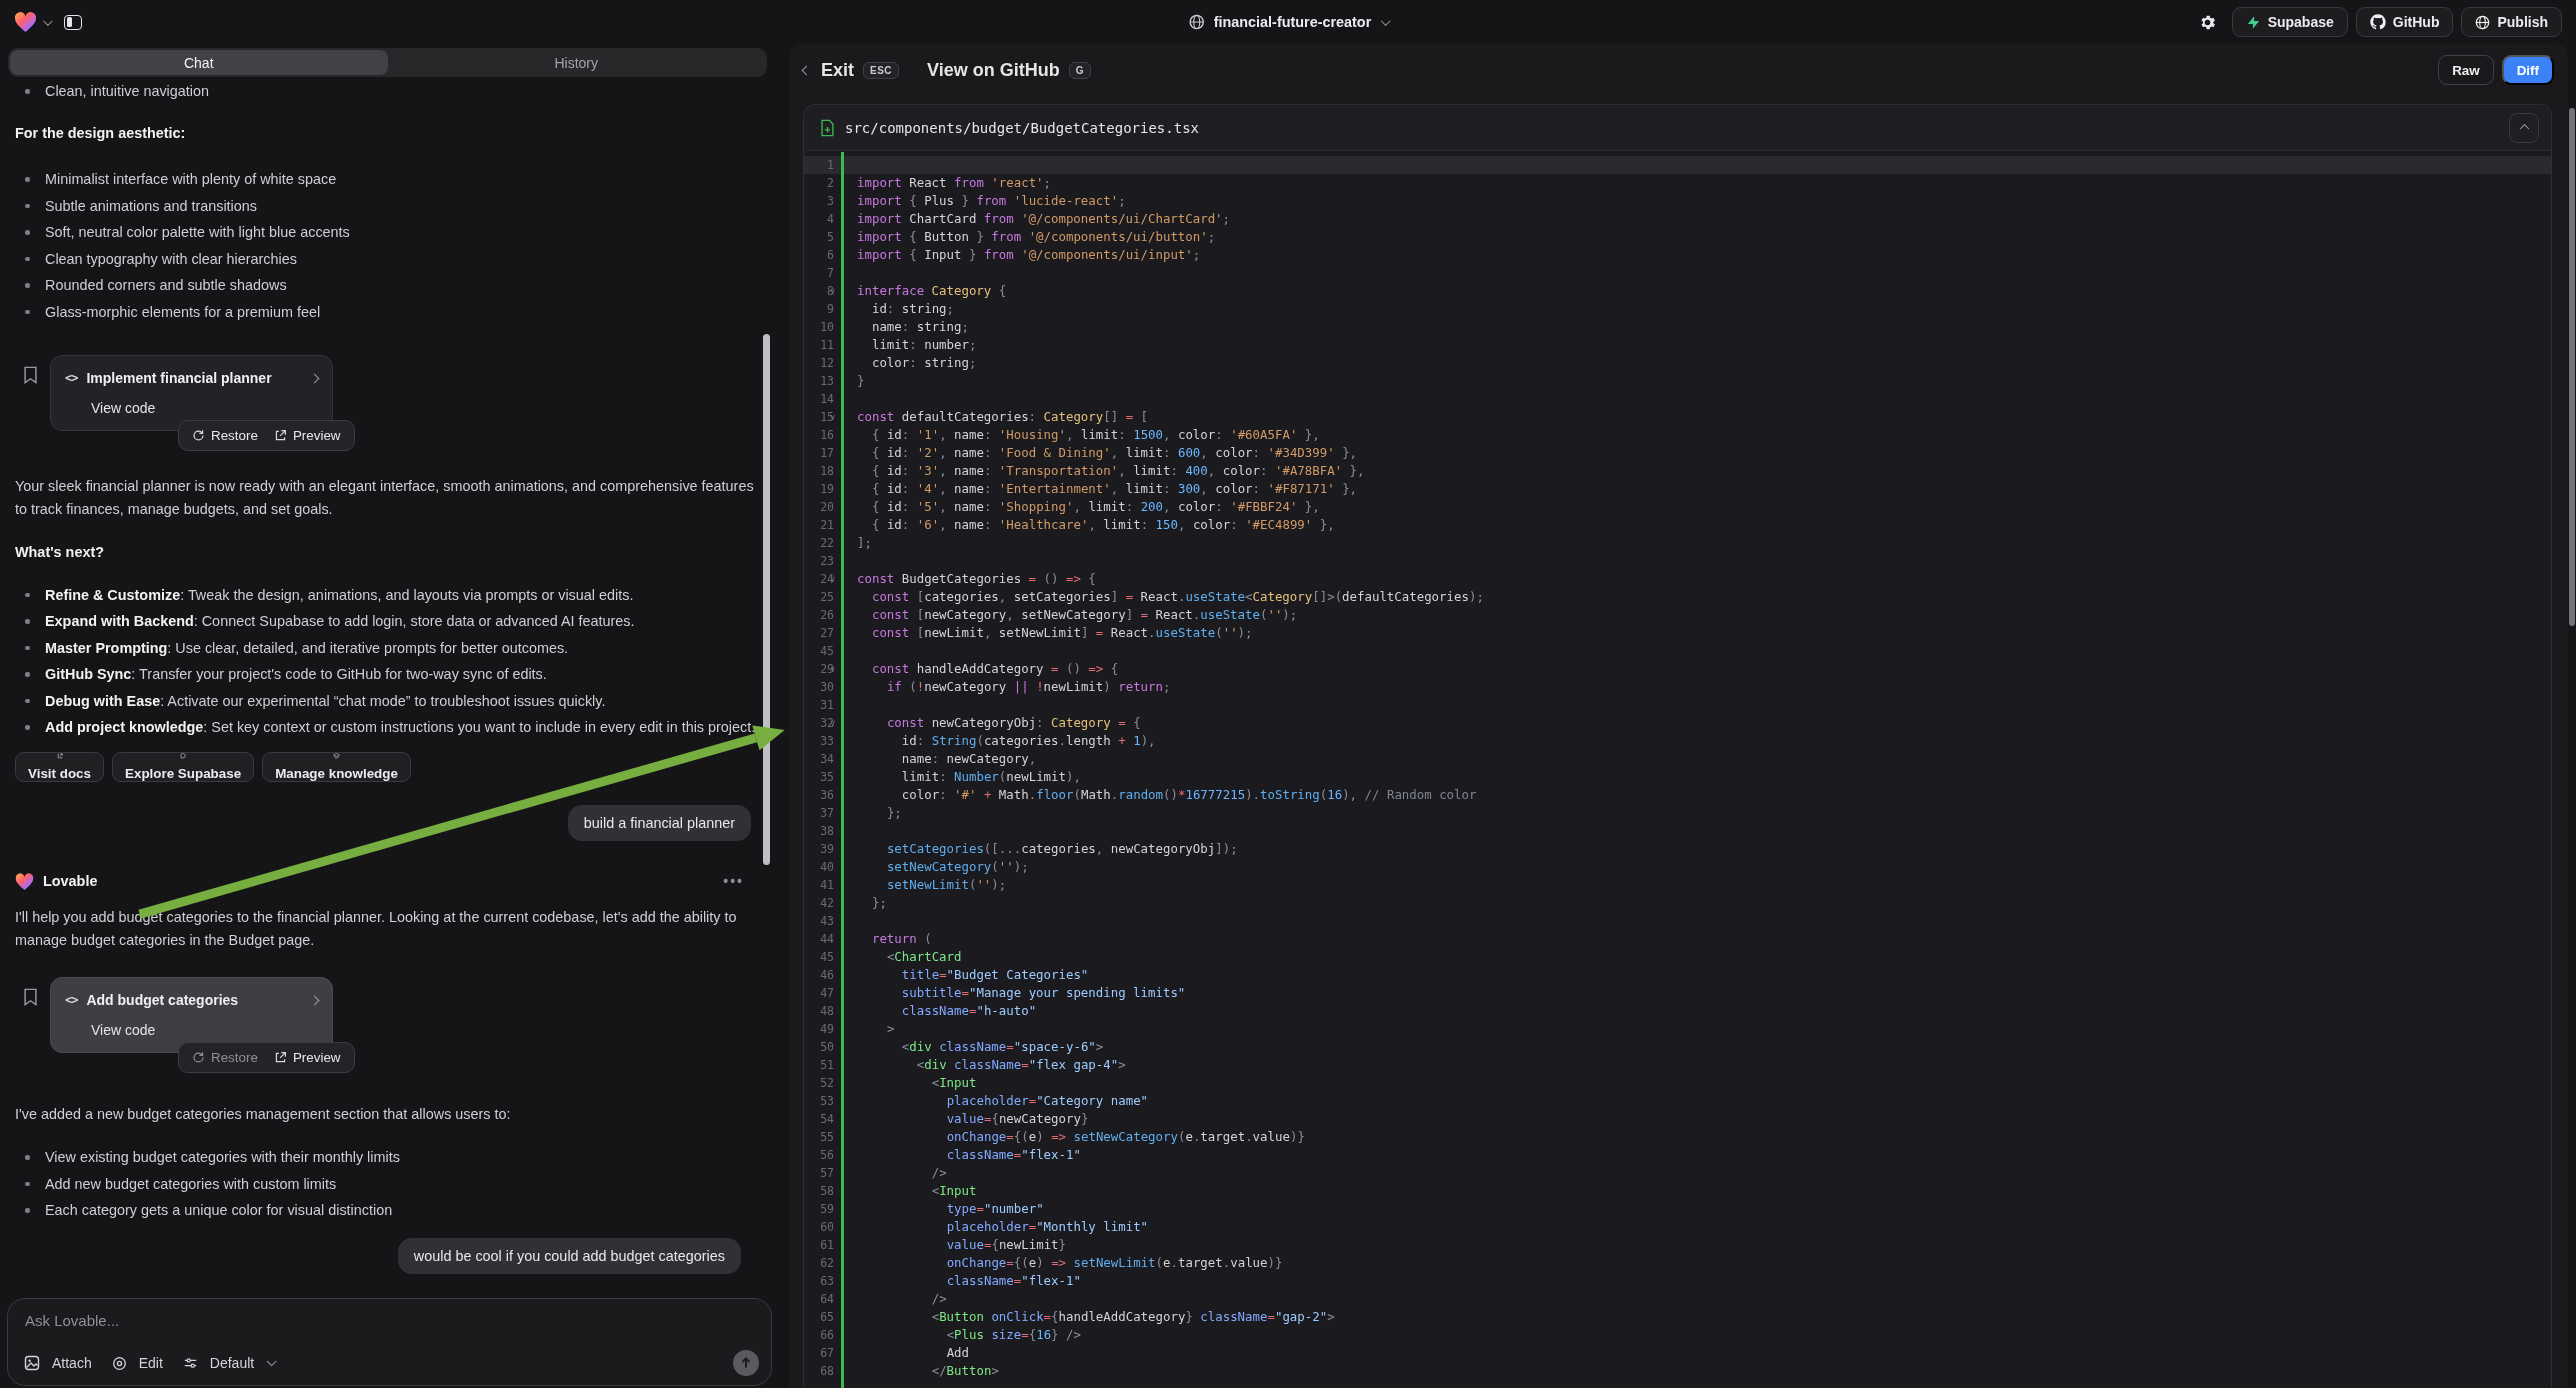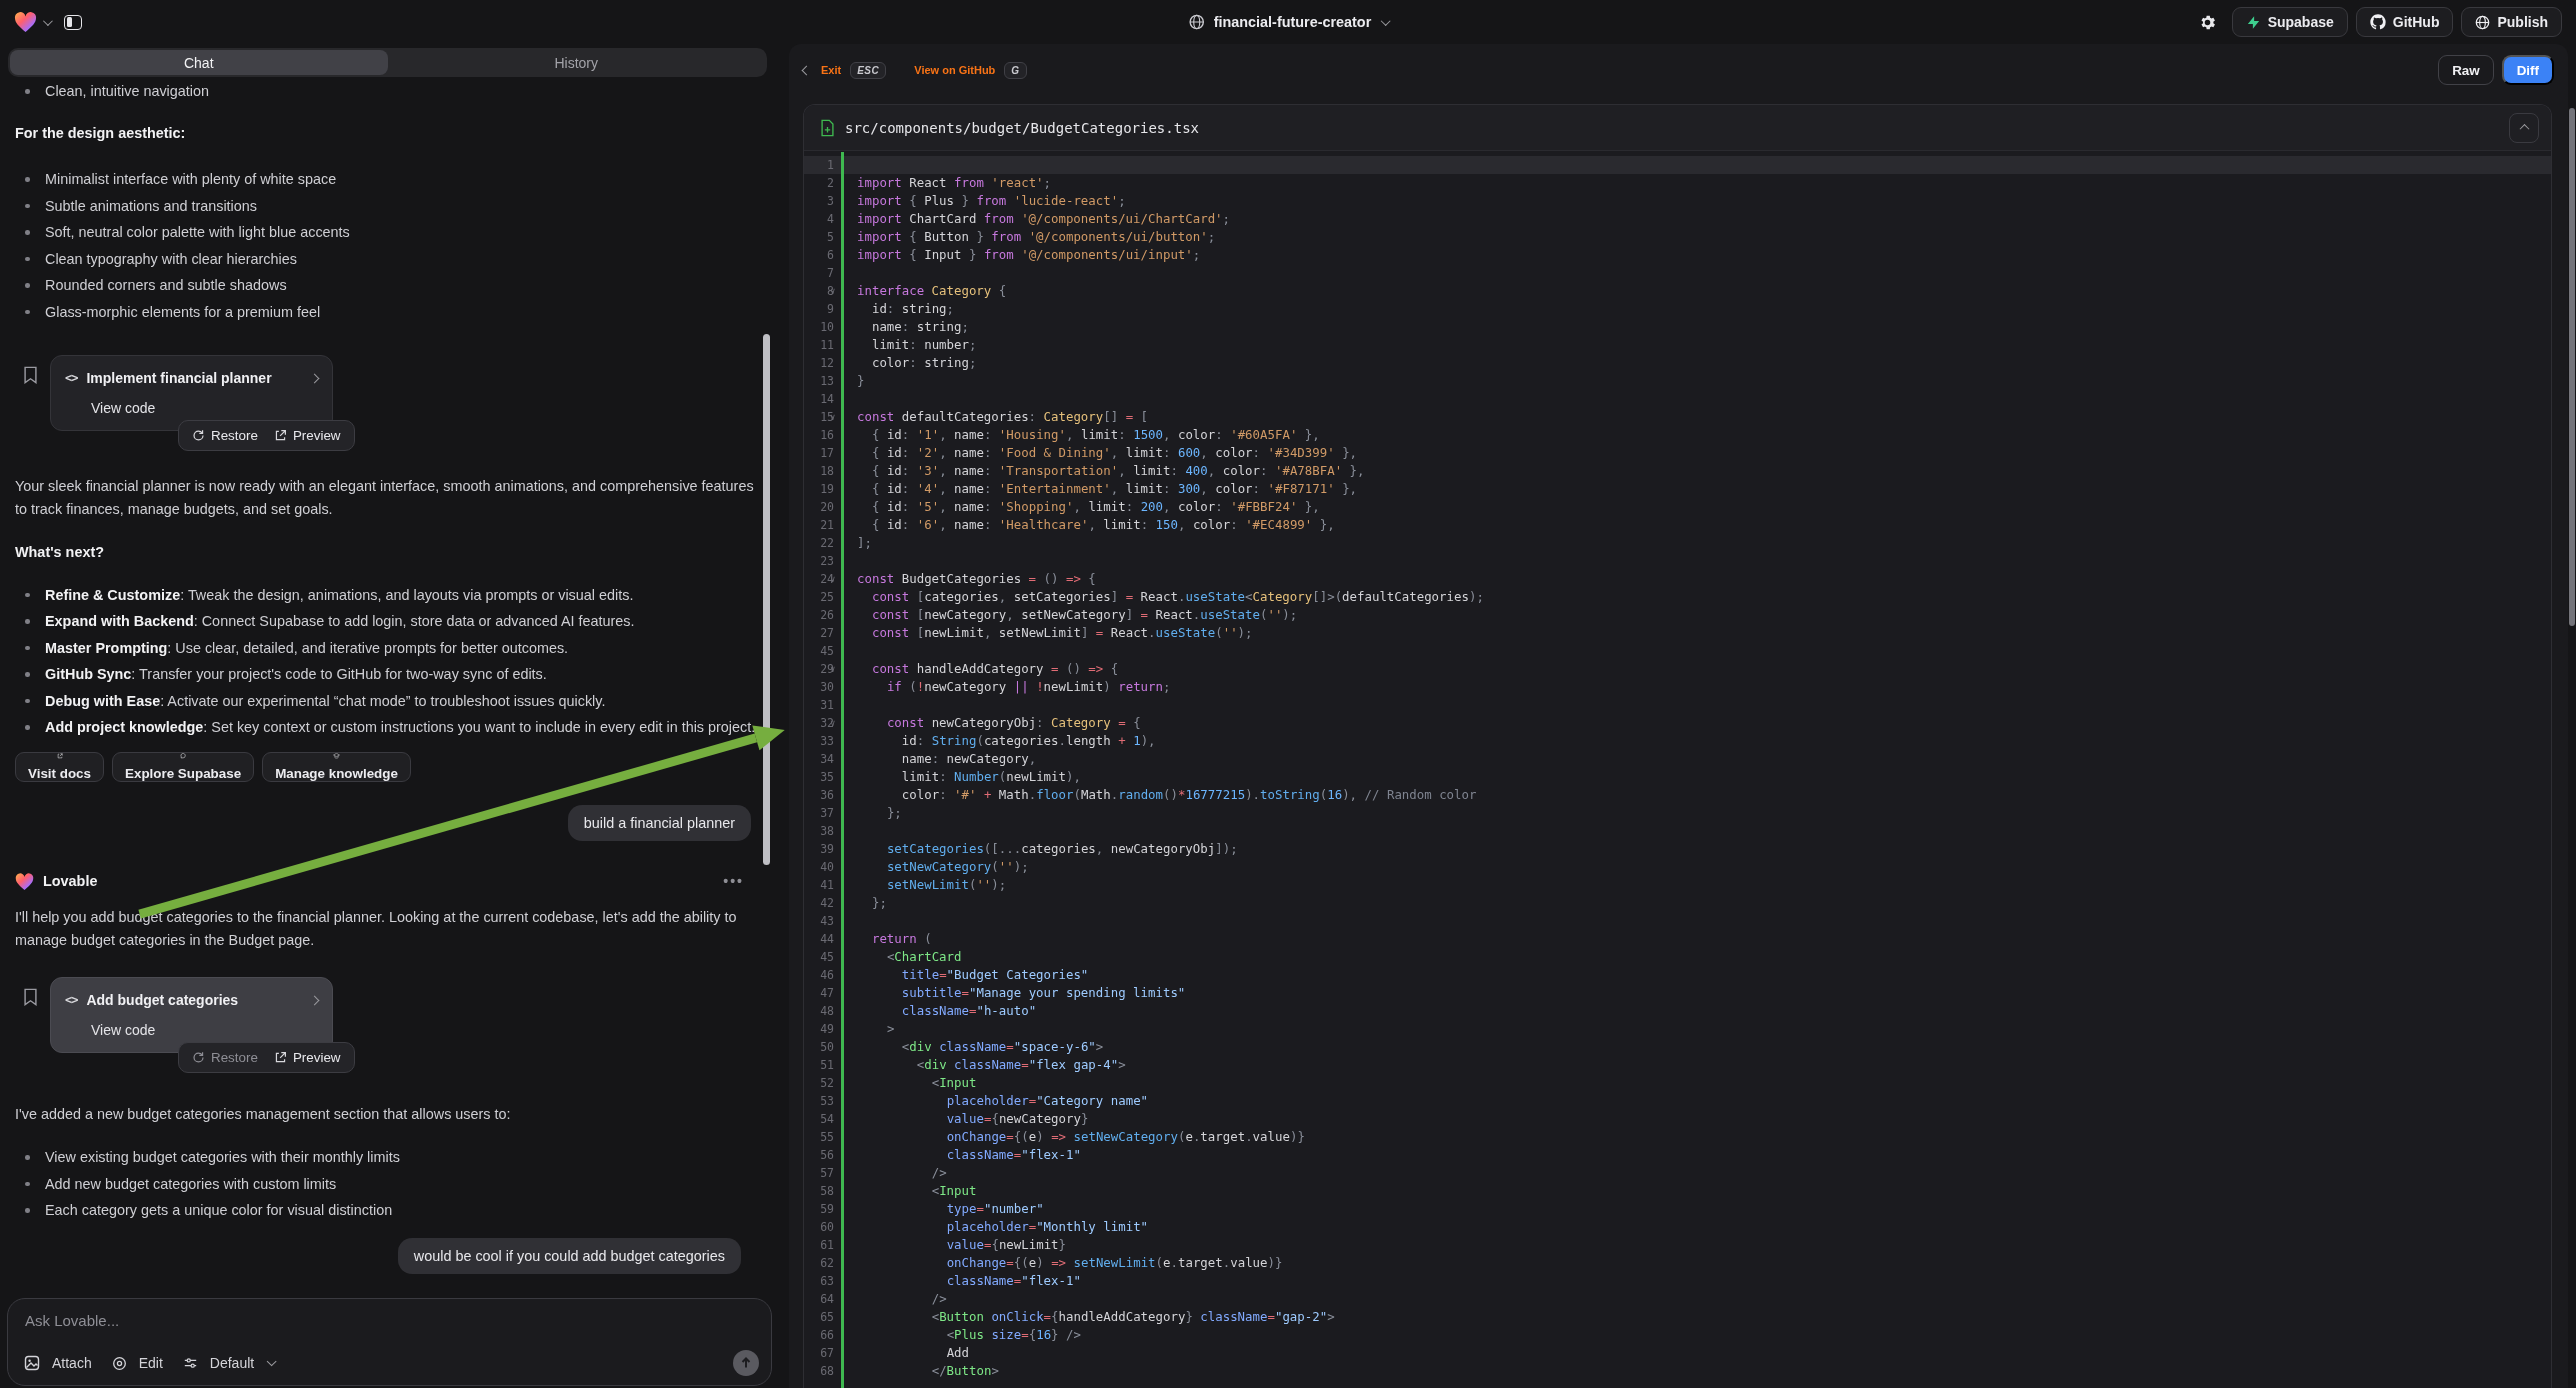--- a/index.html
+++ b/index.html
@@ -56,22 +56,22 @@
   .comp-row { position:absolute; left:16px; right:12px; bottom:9px; display:flex; align-items:center; gap:20px; font-size:14px; color:#d4d4d9; }
   .comp-item { display:flex; align-items:center; gap:12px; }
   .send-btn { margin-left:auto; width:26px; height:26px; border-radius:50%; background:#5a5a60; display:flex; align-items:center; justify-content:center; color:#1a1a1c; font-weight:700; font-size:14px; }
 
   .chat-sb { position:absolute; right:19px; top:290px; width:7px; height:531px; border-radius:4px; background:#bfbfc4; }
 
   
   .rpanel { position:absolute; left:789px; top:44px; right:8px; bottom:0; background:#1a1a1d; border-radius:12px 12px 0 0; }
   .rhead { height:52px; display:flex; align-items:center; padding:0 14px; }
   .rhead .grp { display:flex; align-items:center; gap:9px; }
-  .rhead .lbl { font-size:11px; font-weight:700; color:#f97316; }
-  .kbd { padding:2px 6px; border:1px solid #404046; background:#232327; border-radius:6px; font-size:10px; font-weight:700; color:#c9c9cf; letter-spacing:0.5px;font-style:italic; }
+  .rhead .lbl { font-size:18px; font-weight:700; color:#e5e5e5; }
+  .kbd { padding:2px 6px; border:1px solid #404046; background:#232327; border-radius:6px; font-size:10px; font-weight:700; color:#c9c9cf; letter-spacing:0.5px; }
   .chev-left { transform:rotate(135deg); margin-right:2px; }
   .rhead-right { margin-left:auto; display:flex; gap:8px; }
   .raw-btn { height:30px; padding:0 13px; display:flex; align-items:center; border:1px solid #414147; border-radius:9px; font-size:13.4px; color:#f0f0f3; font-weight:600; background:transparent; }
   .diff-btn { height:30px; padding:0 13px; display:flex; align-items:center; border-radius:9px; font-size:13.4px; color:#fff; font-weight:600; }
 
   .filecard { position:absolute; left:14px; right:16px; top:60px; bottom:0; background:#1b1b1f; border:1px solid #2e2e33; border-bottom:none; border-radius:12px 12px 0 0; overflow:hidden; }
   .fhead { height:46px; display:flex; align-items:center; padding:0 12px 0 16px; background:#1f1f23; border-bottom:1px solid #2a2a2f; }
   .fpath { margin-left:10px; font-family:"DejaVu Sans Mono", monospace; font-size:14px; color:#e6e6ea; }
   .collapse-btn { margin-left:auto; width:30px; height:30px; border:1px solid #3a3a40; border-radius:8px; display:flex; align-items:center; justify-content:center; }
   .collapse-btn .chev { transform:rotate(-135deg) translate(-1px,-1px); }

